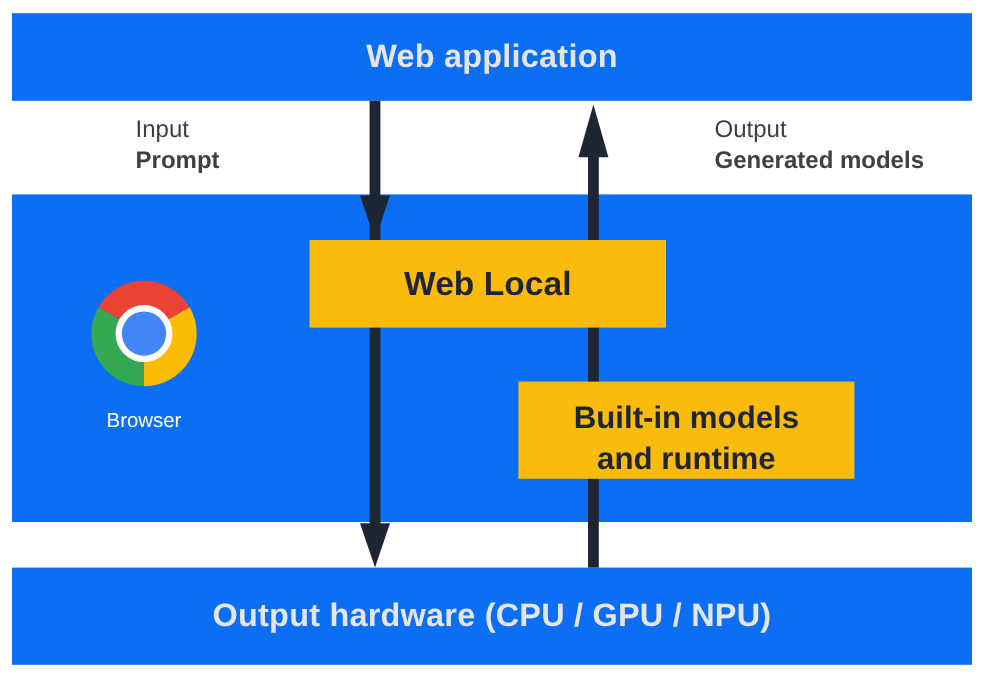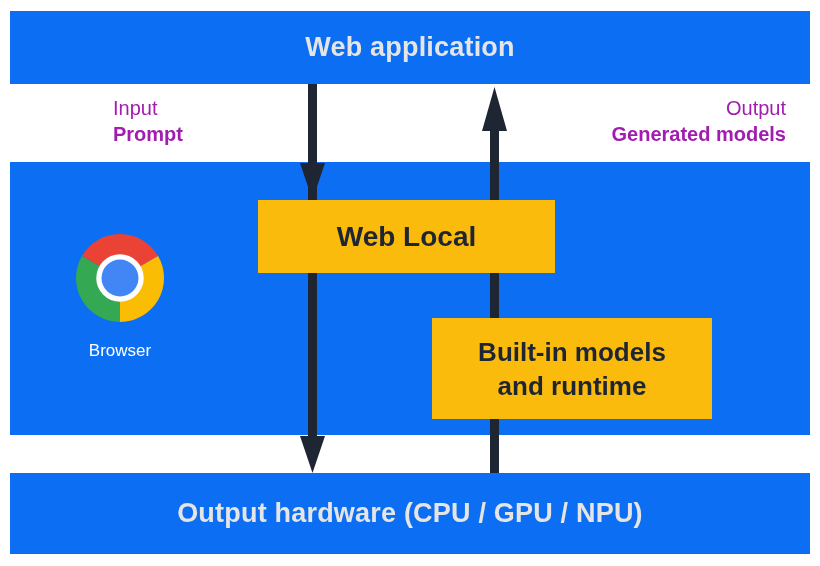--- a/index.html
+++ b/index.html
@@ -41,25 +41,25 @@
     width: 800px;
     height: 273px;
     background: #0b6ef3;
     z-index: 1;
   }
   
   .io-group {
     position: absolute;
     top: 97px;
     z-index: 3;
-    color: #a21caf;
+    color: #404040;
     line-height: 1.15;
   }
   .io-left  { left: 113px; text-align: left; }
-  .io-right { right: 34px; text-align: right; }
+  .io-right { right: 50px; text-align: left; }
   .io-title {
     font-size: 20px;
     font-weight: 400;
     margin-bottom: 3px;
   }
   .io-value {
     font-size: 20px;
     font-weight: 700;
   }
   
@@ -79,23 +79,24 @@
     left: 258px;
     top: 200px;
     width: 297px;
     height: 73px;
     font-size: 28px;
   }
   .box-builtin {
     left: 432px;
     top: 318px;
     width: 280px;
-    height: 101px;
+    height: 81px;
     font-size: 26px;
     line-height: 34px;
+    justify-content: flex-end;
   }
   
   .arrows {
     position: absolute;
     left: 0;
     top: 0;
     width: 820px;
     height: 566px;
     z-index: 2;
     pointer-events: none;

